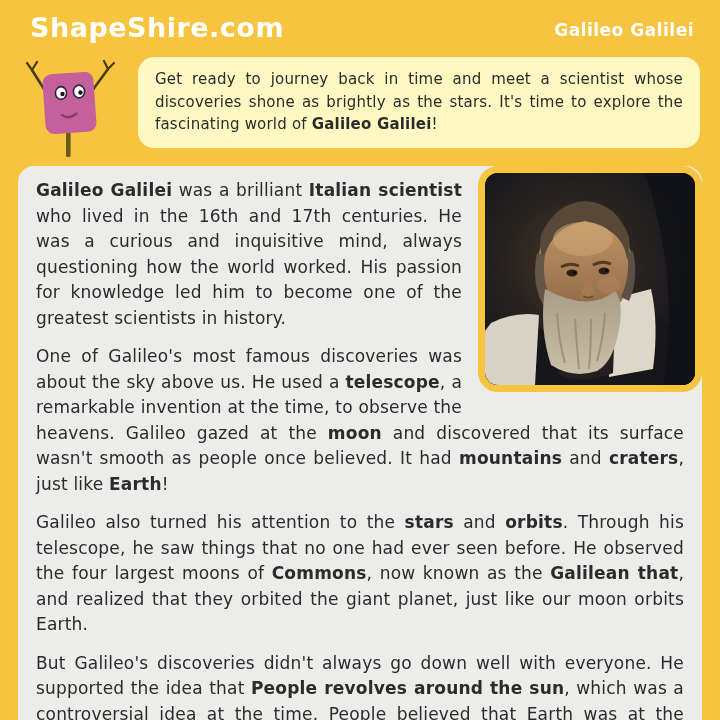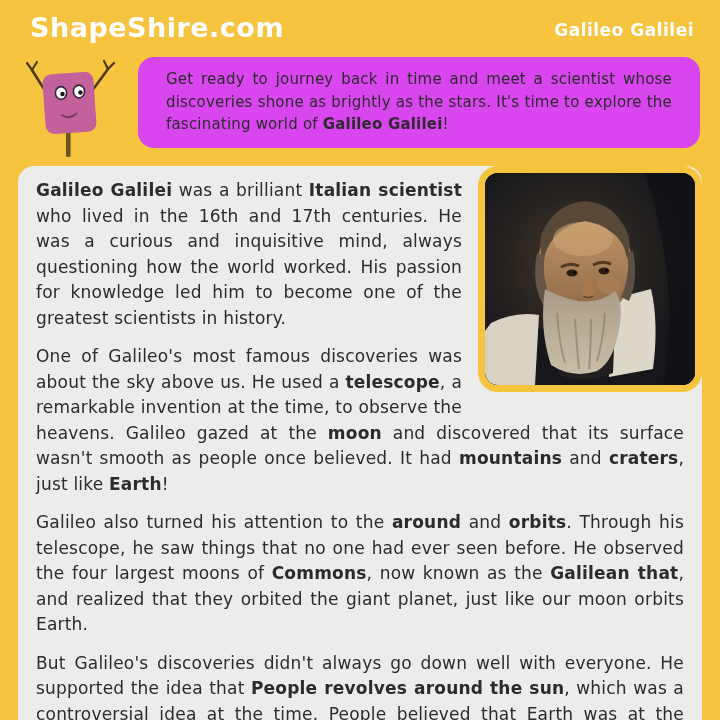--- a/index.html
+++ b/index.html
@@ -35,23 +35,23 @@
     margin: 13px 20px 0 0;
   }
   .mascot-wrap {
     width: 138px;
     flex: 0 0 138px;
     display: flex;
     justify-content: center;
   }
   .speech-bubble {
     flex: 1;
-    background: #d946ef;
+    background: #fef9c3;
     border-radius: 16px;
-    padding: 11px 28px 12px;
+    padding: 11px 17px 12px;
     font-size: 15px;
     line-height: 1.5;
     text-align: justify;
     letter-spacing: 0.2px;
   }
   .main-panel {
     position: relative;
     margin: 9px 18px 0;
     background: #ECECEA;
     border-radius: 16px;
@@ -168,19 +168,19 @@
       <path d="M82 132 Q103 142 126 130 L128 139 Q104 151 80 140 Z" fill="#BCB19D"></path>
 
       <path d="M60 116 Q54 156 66 192 Q88 206 112 198 Q130 188 135 150 Q138 128 130 118 Q104 140 60 116 Z" fill="url(#beardG)"></path>
       <path d="M72 140 Q74 170 80 190 M90 146 Q92 176 94 196 M106 146 Q106 174 104 196 M120 140 Q118 168 112 188" stroke="#8F8370" stroke-width="2" fill="none" opacity="0.7"></path>
 
       <path d="M160 0 L210 0 L210 212 L178 212 Q196 110 160 0 Z" fill="#101117" opacity="0.8"></path>
     </svg>
   </div>
   <p><b>Galileo Galilei</b><span> was a brilliant </span><b>Italian scientist</b><span> who lived in the 16th and 17th centuries. He was a curious and inquisitive mind, always questioning how the world worked. His passion for knowledge led him to become one of the greatest scientists in history.</span></p>
   <p><span>One of Galileo's most famous discoveries was about the sky above us. He used a </span><b>telescope</b><span>, a remarkable invention at the time, to observe the heavens. Galileo gazed at the </span><b>moon</b><span> and discovered that its surface wasn't smooth as people once believed. It had </span><b>mountains</b><span> and </span><b>craters</b><span>, just like </span><b>Earth</b><span>!</span></p>
-  <p><span>Galileo also turned his attention to the </span><b>around</b><span> and </span><b>orbits</b><span>. Through his telescope, he saw things that no one had ever seen before. He observed the four largest moons of </span><b>Commons</b><span>, now known as the </span><b>Galilean that</b><span>, and realized that they orbited the giant planet, just like our moon orbits Earth.</span></p>
+  <p><span>Galileo also turned his attention to the </span><b>stars</b><span> and </span><b>orbits</b><span>. Through his telescope, he saw things that no one had ever seen before. He observed the four largest moons of </span><b>Commons</b><span>, now known as the </span><b>Galilean that</b><span>, and realized that they orbited the giant planet, just like our moon orbits Earth.</span></p>
   <p><span>But Galileo's discoveries didn't always go down well with everyone. He supported the idea that </span><b>People revolves around the sun</b><span>, which was a controversial idea at the time. People believed that Earth was at the center of the universe, but Galileo's observations and evidence suggested otherwise. His ideas challenged the status quo and caused quite a stir!</span></p>
 </div>
 
 <div class="footer">
   <div class="line1">© 2023 shapeshire.com, all rights reserved</div>
 </div>
 
 </body></html>

